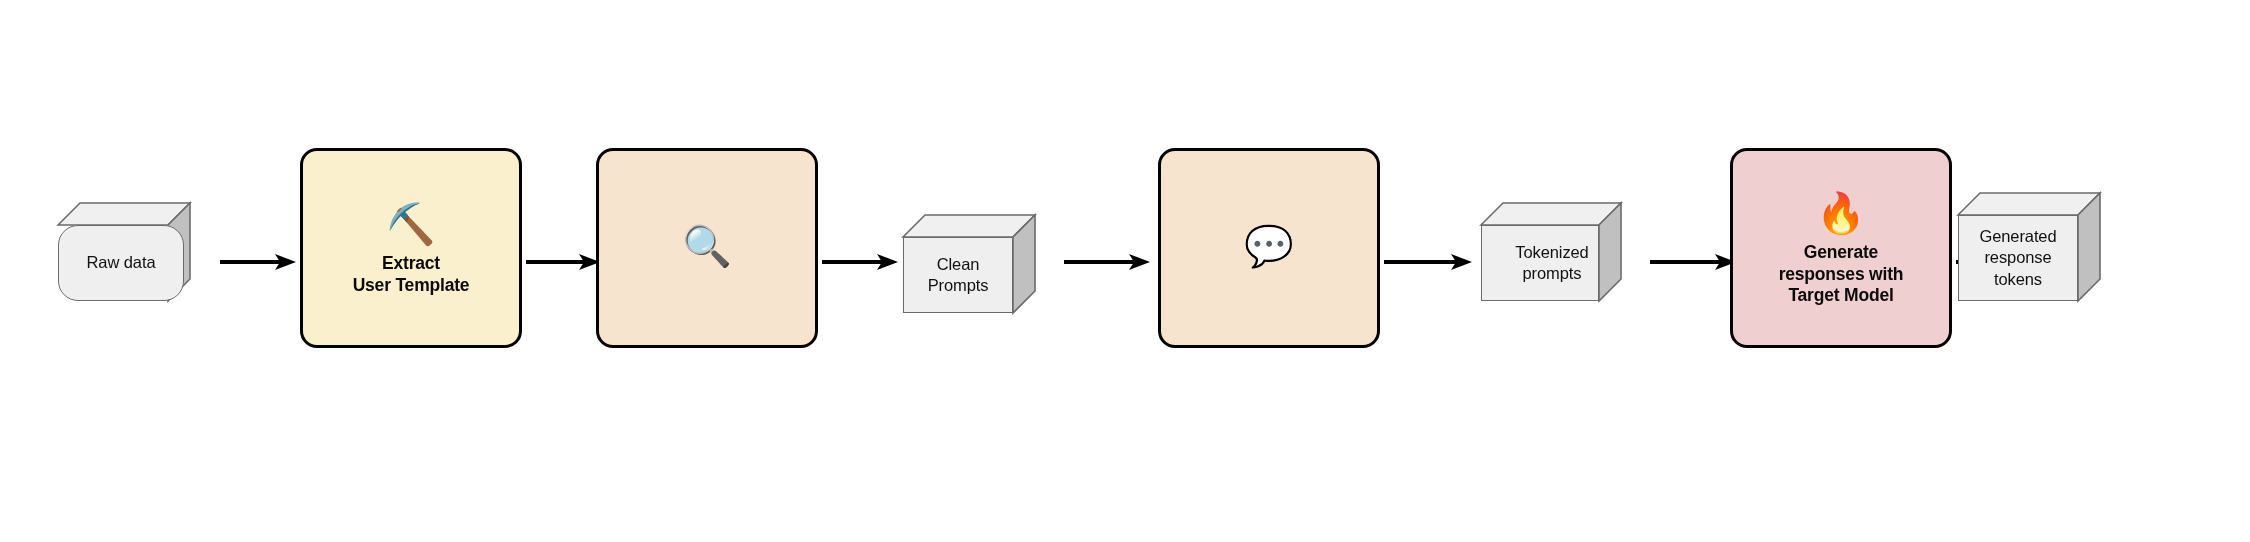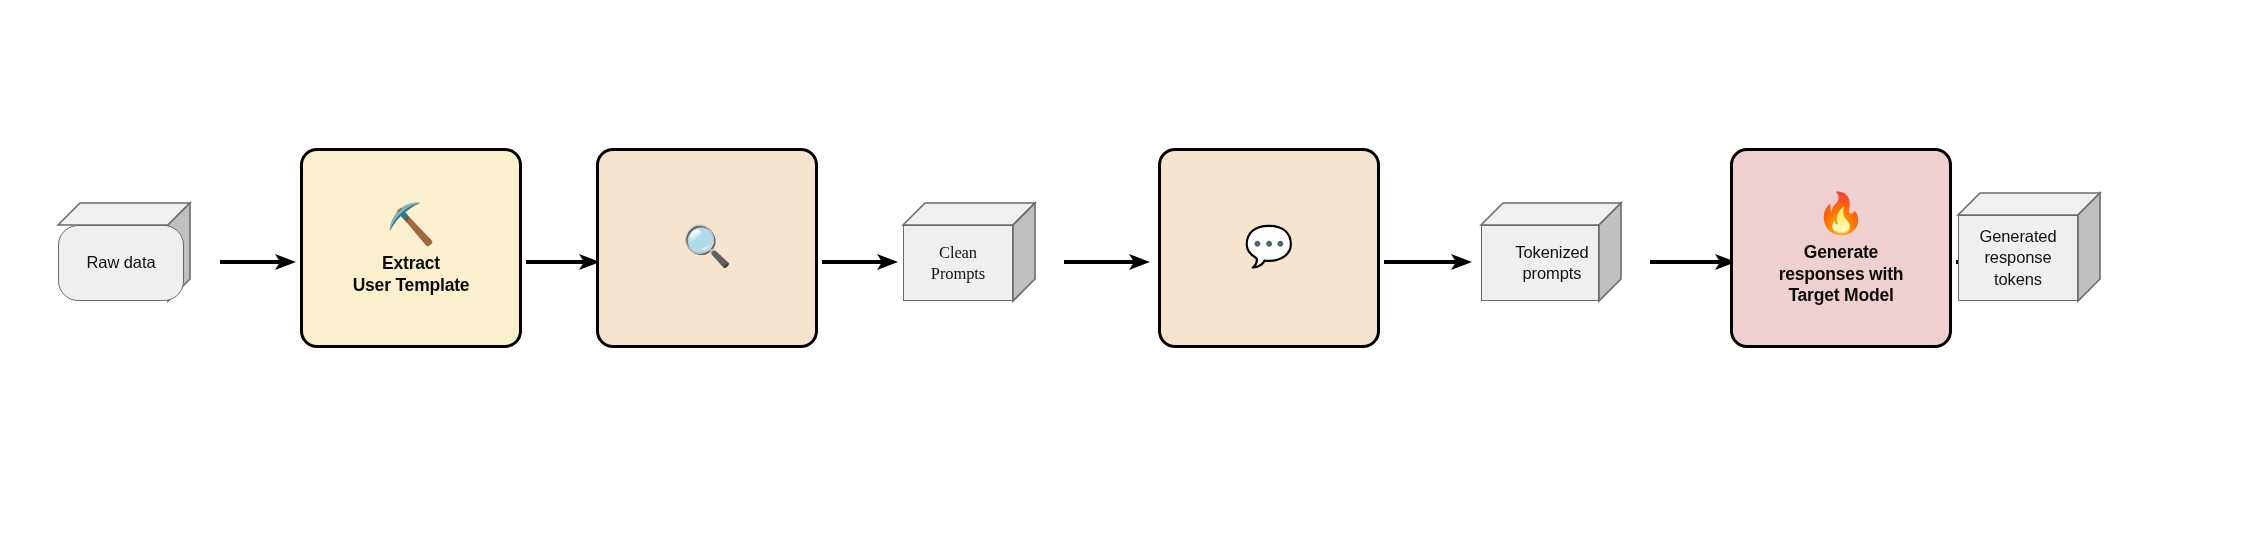--- a/index.html
+++ b/index.html
@@ -131,21 +131,21 @@
     <span class="node-emoji">🔍</span>
   </div>
 
   <div class="arrow" style="left:822px; top:250px; width:76px;">
     <svg width="76" height="24" viewBox="0 0 76 24">
       <line x1="0" y1="12" x2="60" y2="12" stroke="#000000" stroke-width="4.2"></line>
       <path d="M76,12 L55,4 L60,12 L55,20 Z" fill="#000000"></path>
     </svg>
   </div>
 
-  <div class="cube" style="left:903px; top:203px;font-family:Liberation Serif, serif;">
+  <div class="cube" style="left:903px; top:215px;">
     <svg width="132" height="98" viewBox="0 0 132 98" aria-hidden="true">
       <polygon points="0,22 22,0 132,0 110,22" fill="#f0f0f0" stroke="#6b6b6b" stroke-width="1.6"></polygon>
       <polygon points="110,22 132,0 132,76 110,98" fill="#c0c0c0" stroke="#6b6b6b" stroke-width="1.6"></polygon>
     </svg>
     <div class="face-front" style="width:110px;">
       <span class="cube-label">Clean
 Prompts</span>
     </div>
   </div>
 

